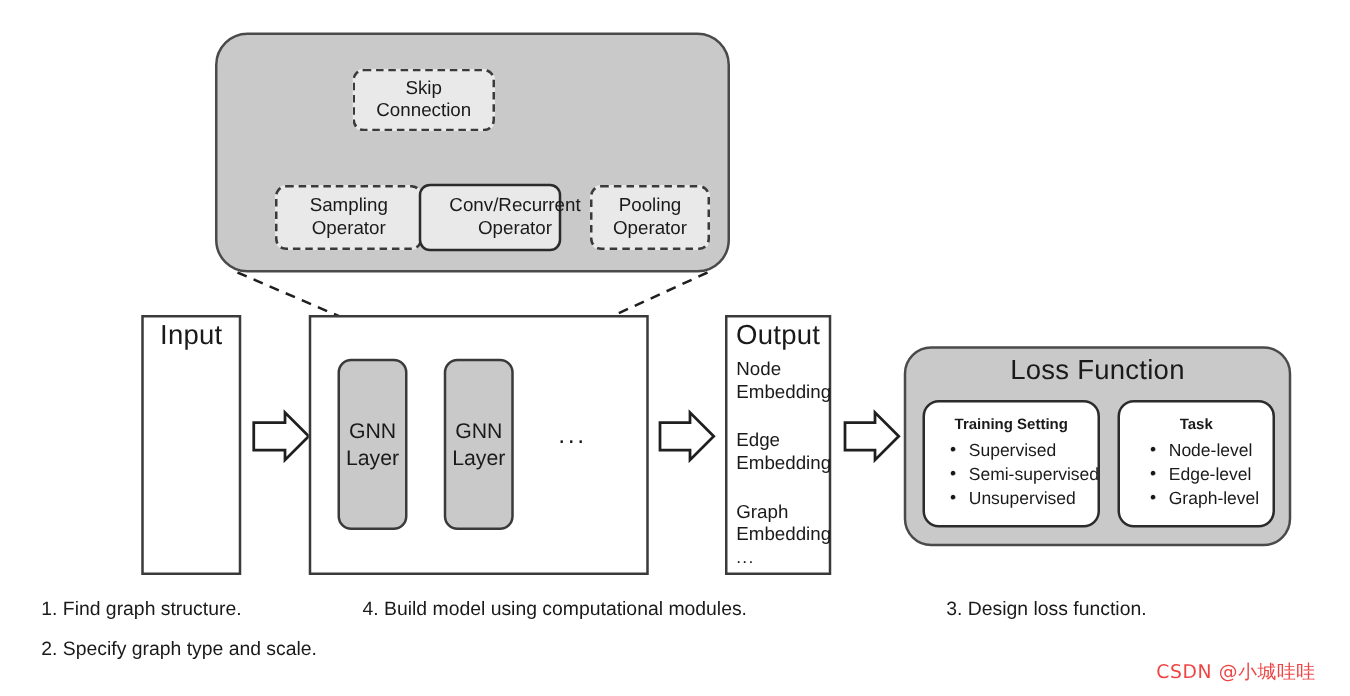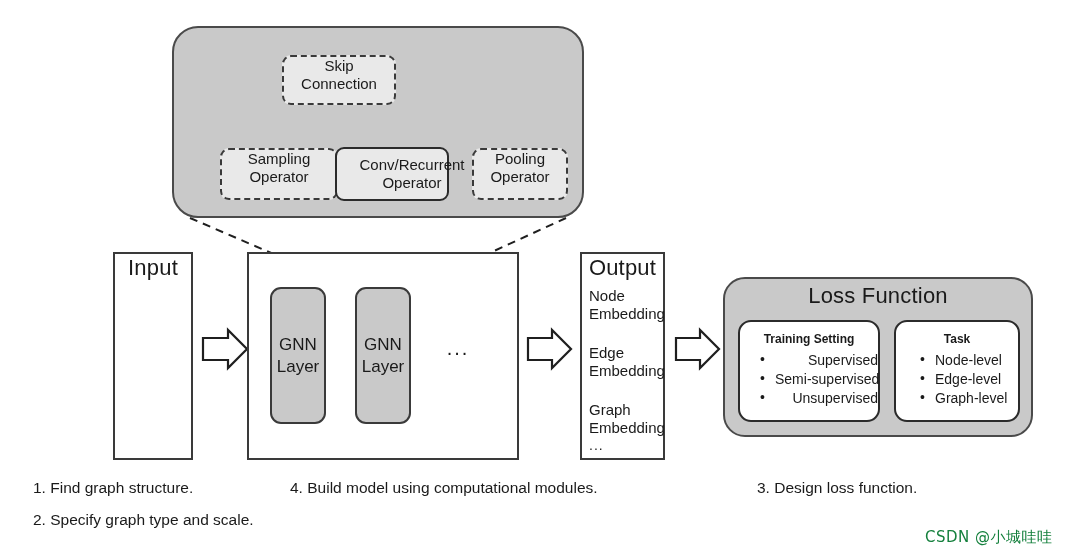--- a/index.html
+++ b/index.html
@@ -12,21 +12,21 @@
   .svgl{position:absolute;left:0;top:0;width:1080px;height:557px;pointer-events:none;}
 
   
   .box{position:absolute;box-sizing:border-box;}
   .solid-rect{border:2px solid #3a3a3a;background:#ffffff;}
   .gray-panel{
     background:#c9c9c9;border:2px solid #4a4a4a;border-radius:26px;
   }
   .dashed-box{
     background:#e9e9e9;border:2.5px dashed #3a3a3a;border-radius:9px;
-    display:flex;justify-content:center;text-align:center;
+    display:flex;align-items:center;justify-content:center;text-align:center;
   }
   .solid-round-box{
     background:#e9e9e9;border:2.5px solid #2b2b2b;border-radius:9px;
     display:flex;align-items:center;justify-content:center;text-align:center;
   }
   .gnn-layer{
     background:#c9c9c9;border:2px solid #3a3a3a;border-radius:11px;
     display:flex;align-items:center;justify-content:center;text-align:center;
     font-size:17px;line-height:1.25;
   }
@@ -47,21 +47,21 @@
 
   .bullet-list{list-style:none;margin:0;padding:0;}
   .bullet-list li{
     position:relative;padding-left:17px;font-size:14px;line-height:1.36;white-space:nowrap;
   }
   .bullet-list li:before{
     content:"\2022";position:absolute;left:2px;top:-1px;font-size:14px;
   }
 
   .watermark{
-    position:absolute;font-size:15px;color:#15803d;letter-spacing:.5px;
+    position:absolute;font-size:15px;color:#ef4444;letter-spacing:.5px;
     font-family:"DejaVu Sans",sans-serif;
   }
 </style>
 </head>
 <body>
 
 <div class="stage">
 
   <svg class="svgl" viewBox="0 0 1080 557">
     <defs>
@@ -189,21 +189,21 @@
     <span>Graph</span><br>
     <span>Embedding</span>
   </div>
   <div class="lbl" style="left:589px;top:437px;font-size:14px;letter-spacing:1px;">...</div>
 
   <div class="box gray-panel" style="left:723px;top:277px;width:310px;height:160px;border-radius:22px;"></div>
   <div class="lbl title-lg t-center" style="left:723px;top:283px;width:310px;">Loss Function</div>
 
   <div class="box white-round" style="left:738px;top:320px;width:142px;height:102px;">
     <div class="t-center bold body-14" style="margin-top:9px;">Training Setting</div>
-    <ul class="bullet-list" style="margin:4px 0 0 18px;text-align:right;">
+    <ul class="bullet-list" style="margin:4px 0 0 18px;">
       <li>Supervised</li>
       <li>Semi-supervised</li>
       <li>Unsupervised</li>
     </ul>
   </div>
 
   <div class="box white-round" style="left:894px;top:320px;width:126px;height:102px;">
     <div class="t-center bold body-14" style="margin-top:9px;">Task</div>
     <ul class="bullet-list" style="margin:4px 0 0 22px;">
       <li>Node-level</li>

